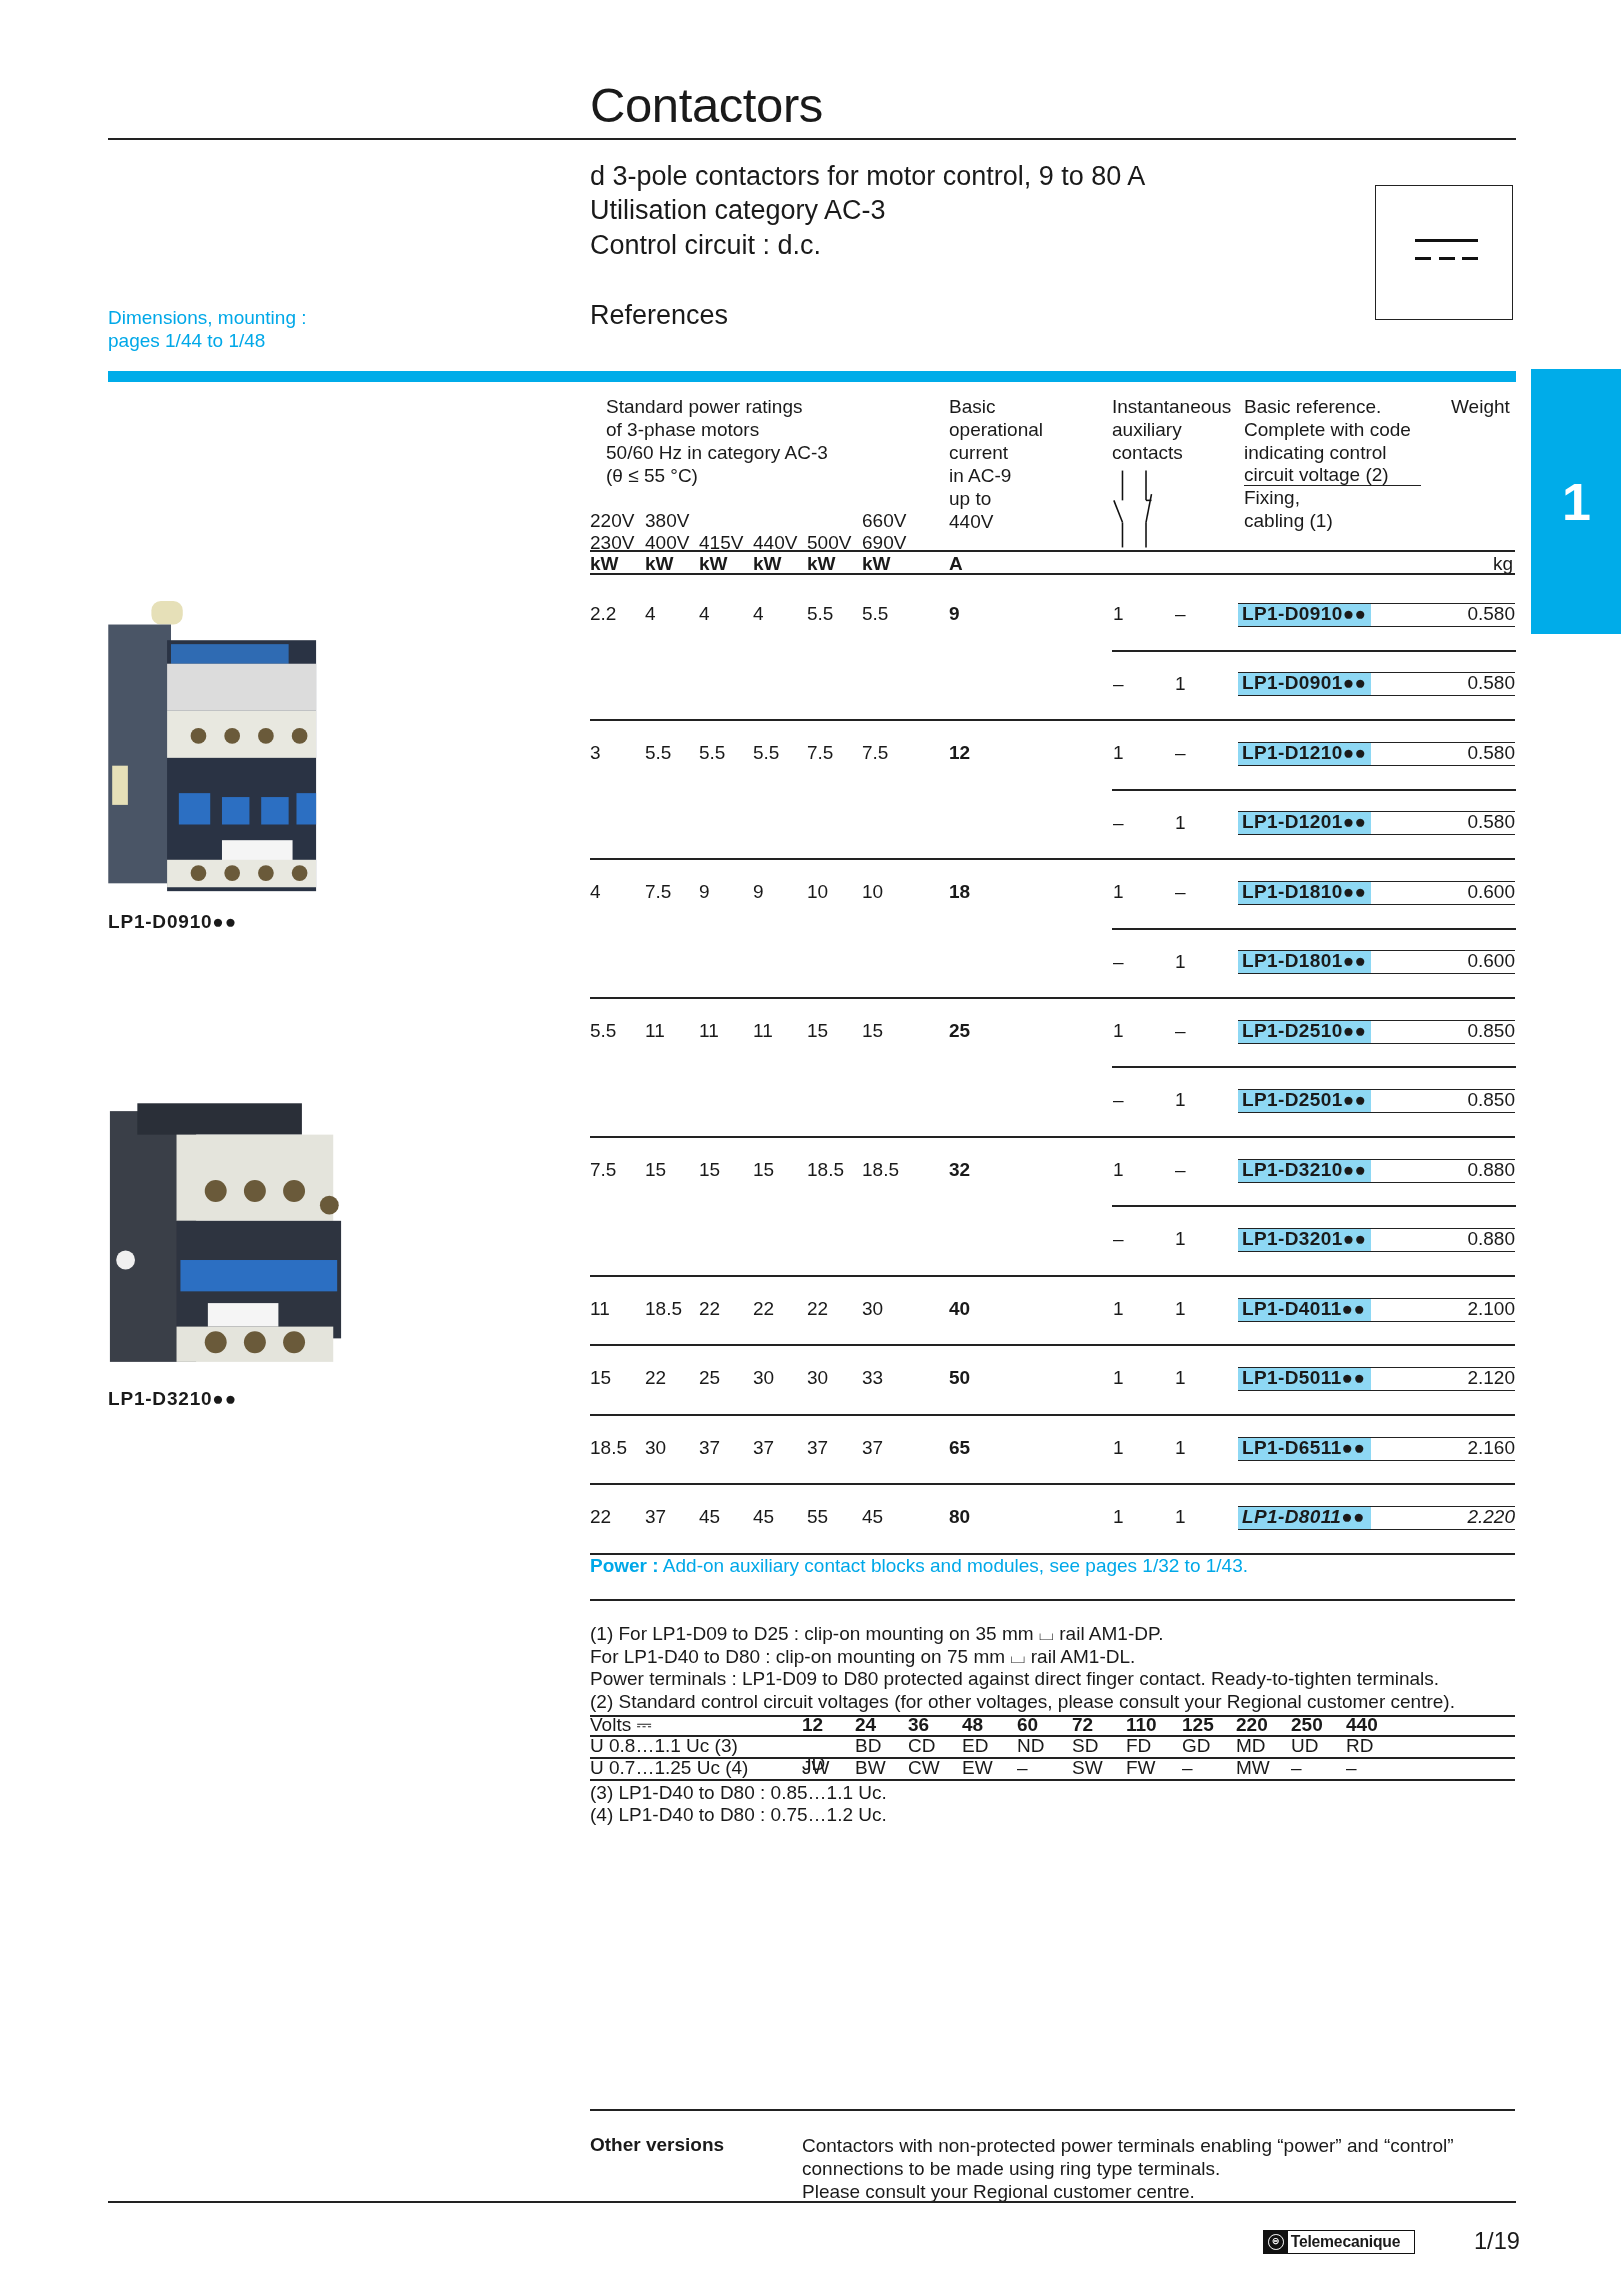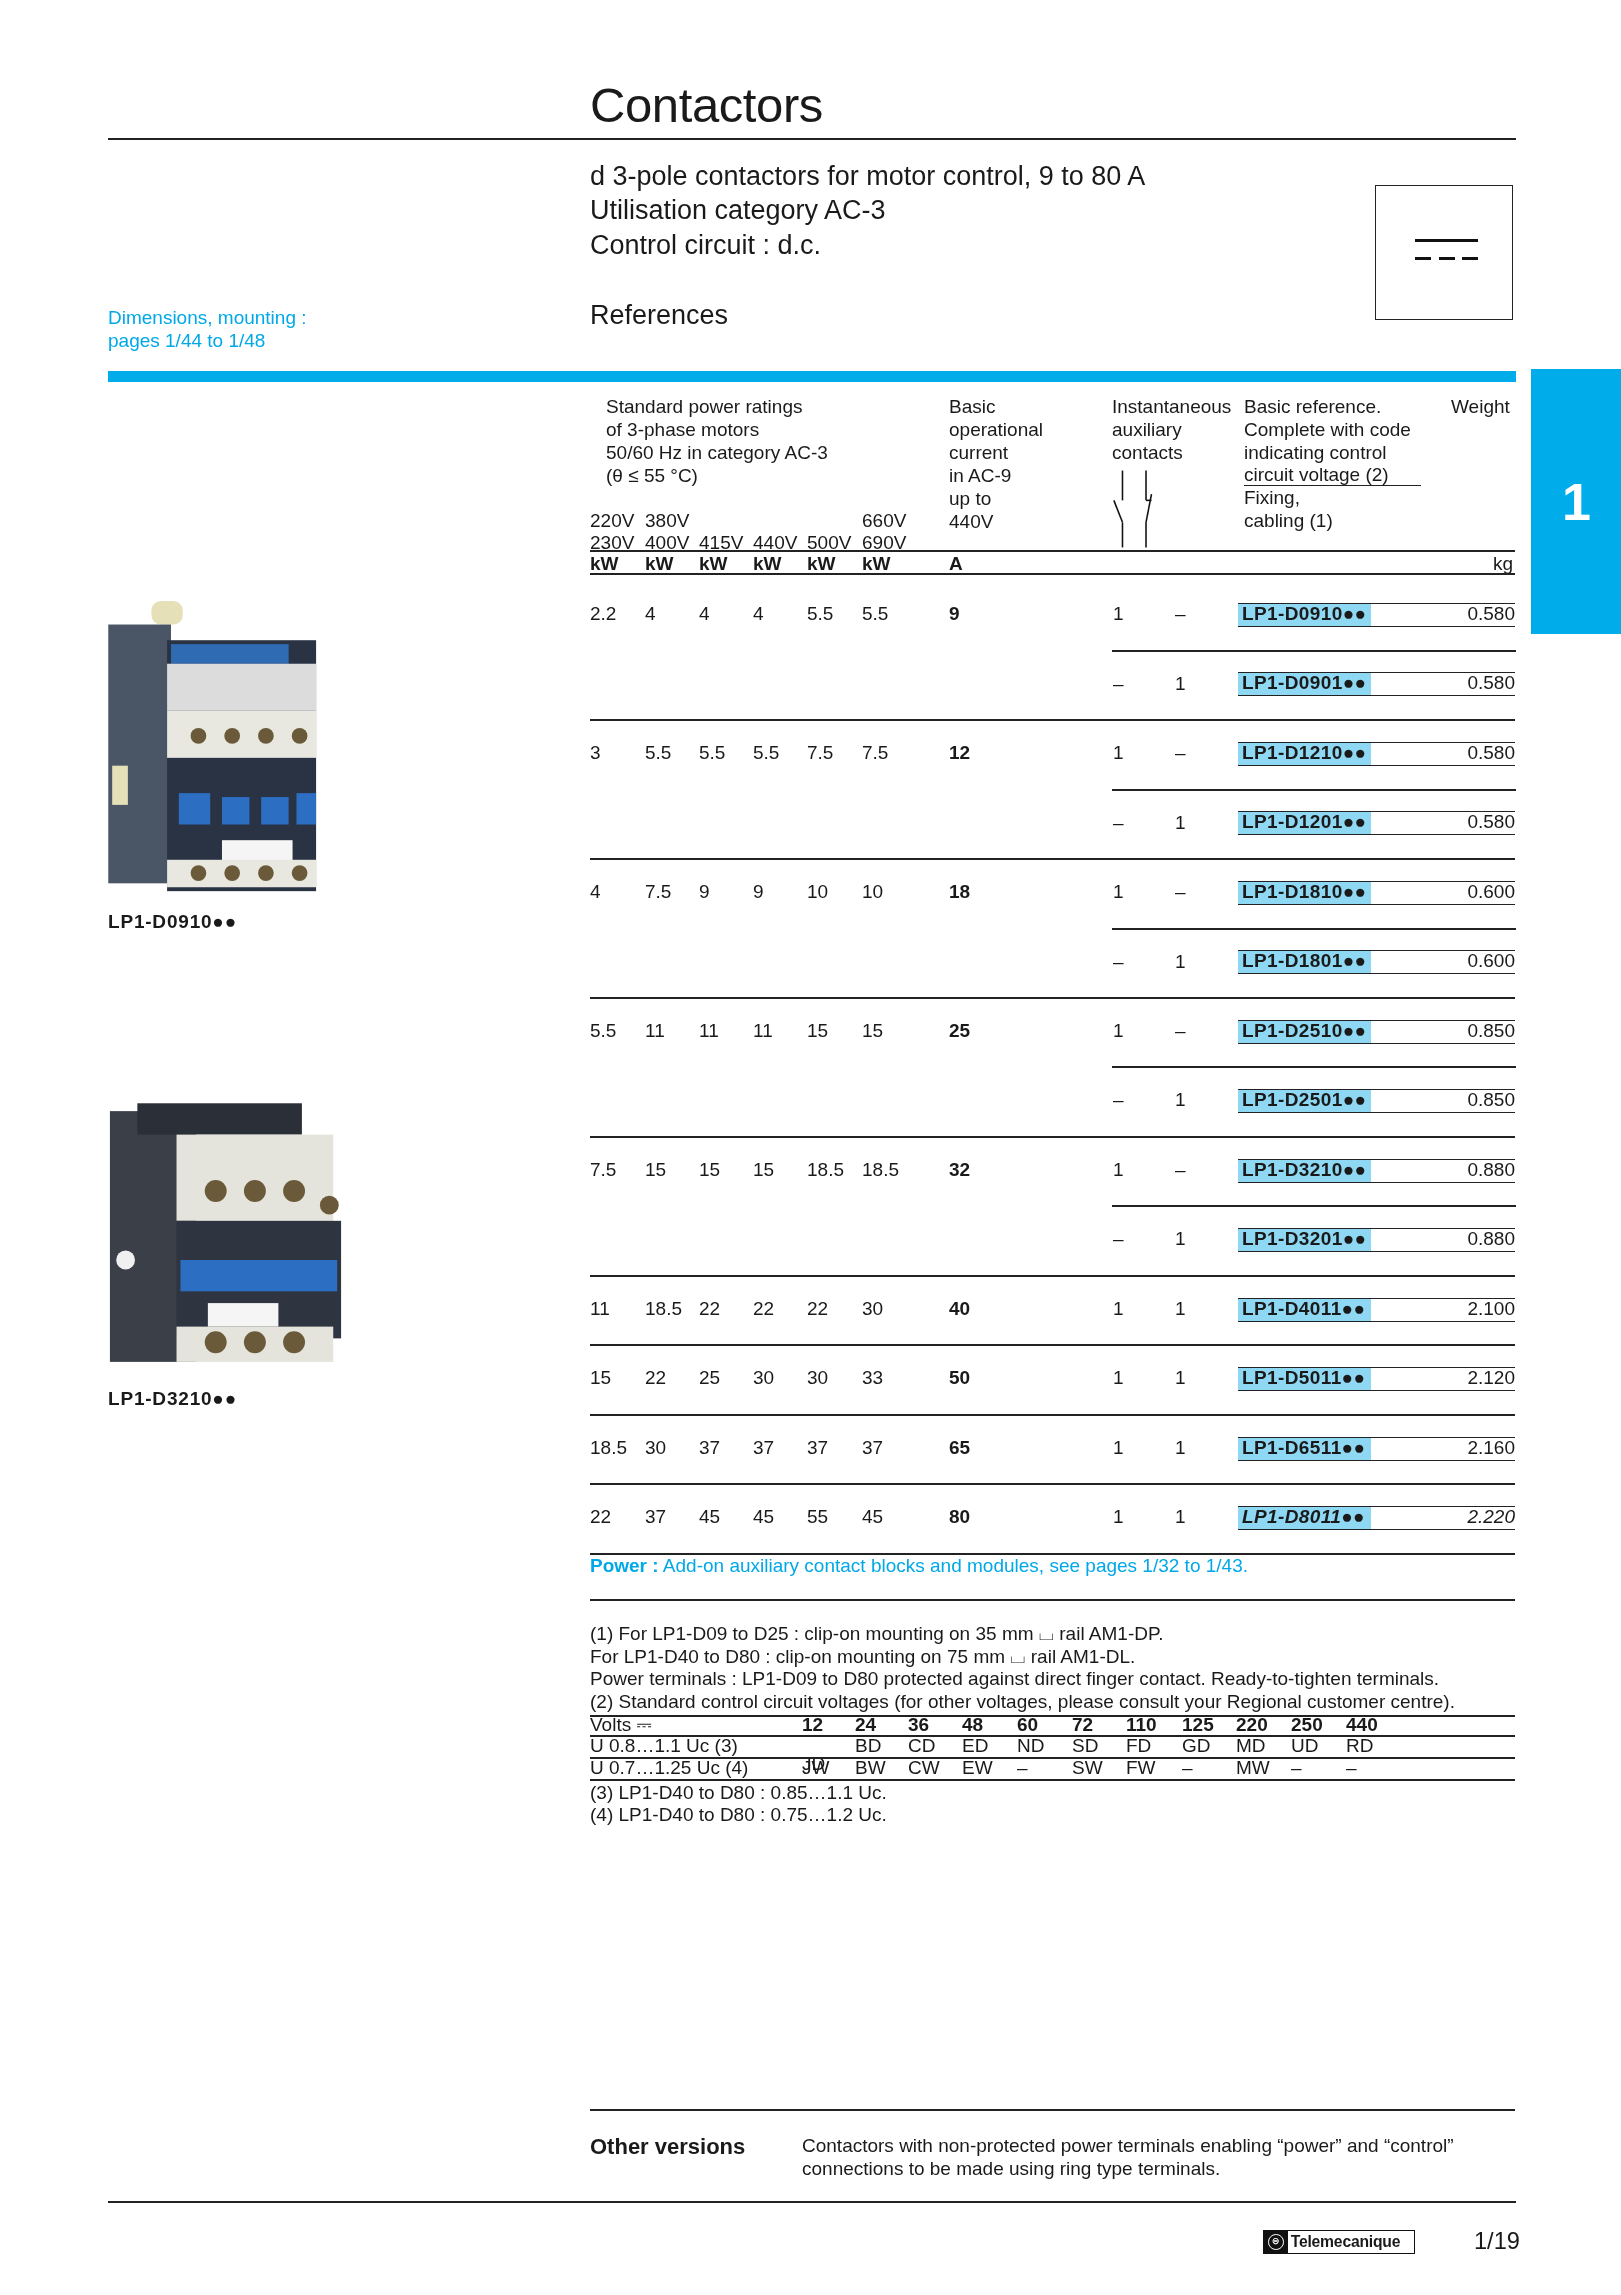--- a/index.html
+++ b/index.html
@@ -26,21 +26,21 @@
   .ref-fill { position: absolute; left: 0; top: 0; bottom: 0; width: 133px; background: #8ed8f4; }
   .ref-code { position: absolute; left: 3.9px; top: -0.8px; font-size: 19px; font-weight: bold; line-height: 22px; letter-spacing: 0.4px; }
   .ref-weight { position: absolute; right: 0; top: -0.8px; font-size: 19px; line-height: 22px; }
 
   .note { left: 590px; top: 1554px; font-size: 19px; line-height: 23.6px; color: #00a8e8; }
   .fn { left: 590px; font-size: 19px; line-height: 23px; white-space: nowrap; }
   .vt-cell { position: absolute; font-size: 19px; line-height: 22px; white-space: nowrap; }
 
   .caption { left: 108px; font-size: 19px; font-weight: bold; letter-spacing: 0.8px; }
 
-  .other-label { left: 590px; top: 2134px; font-size: 22px; font-weight: bold; }
+  .other-label { left: 590px; top: 2134px; font-size: 19px; font-weight: bold; }
   .other-text { left: 802px; top: 2134px; font-size: 19px; line-height: 23px; white-space: nowrap; }
 
   .logo { left: 1263px; top: 2230px; width: 152px; height: 24px; border: 1.6px solid #111; box-sizing: border-box; display: flex; }
   .logo .mark { width: 23.6px; background: #111; display: flex; align-items: center; justify-content: center; }
   .logo .mark span { width: 15.7px; height: 15.7px; border: 1.6px solid #fff; border-radius: 50%; box-sizing: border-box; color: #fff; font-size: 9.4px; line-height: 12.6px; text-align: center; font-weight: bold; }
   .logo .name { padding-left: 3.1px; font-size: 15.7px; font-weight: bold; line-height: 21px; letter-spacing: -0.2px; }
   .page-num { left: 1474px; top: 2228px; font-size: 23.6px; }
 </style>
 </head>
 <body>
@@ -409,20 +409,21 @@
 <div class="rule-thin" style="left:590px; top:1757px; width:925px;"></div>
 <div class="rule-thin" style="left:590px; top:1779px; width:925px;"></div>
 <div class="abs fn" style="top:1781px;">(3)  LP1-D40 to D80 : 0.85…1.1 Uc.</div>
 <div class="abs fn" style="top:1803px;">(4)  LP1-D40 to D80 : 0.75…1.2 Uc.</div>
 
 <div class="rule-thin" style="left:590px; top:2109px; width:925px;"></div>
 <div class="abs other-label">Other versions</div>
 <div class="abs other-text">
   <div>Contactors with non-protected power terminals enabling “power” and “control”</div>
   <div>connections to be made using ring type terminals.</div>
+  <div>Please consult your Regional customer centre.</div>
 </div>
 <div class="rule-thin" style="left:108px; top:2201px; width:1408px;"></div>
 
 <div class="abs logo">
   <div class="mark">
       <span>⊜</span>
     </div>
   <div class="name">Telemecanique</div>
 </div>
 <div class="abs page-num">1/19</div>

